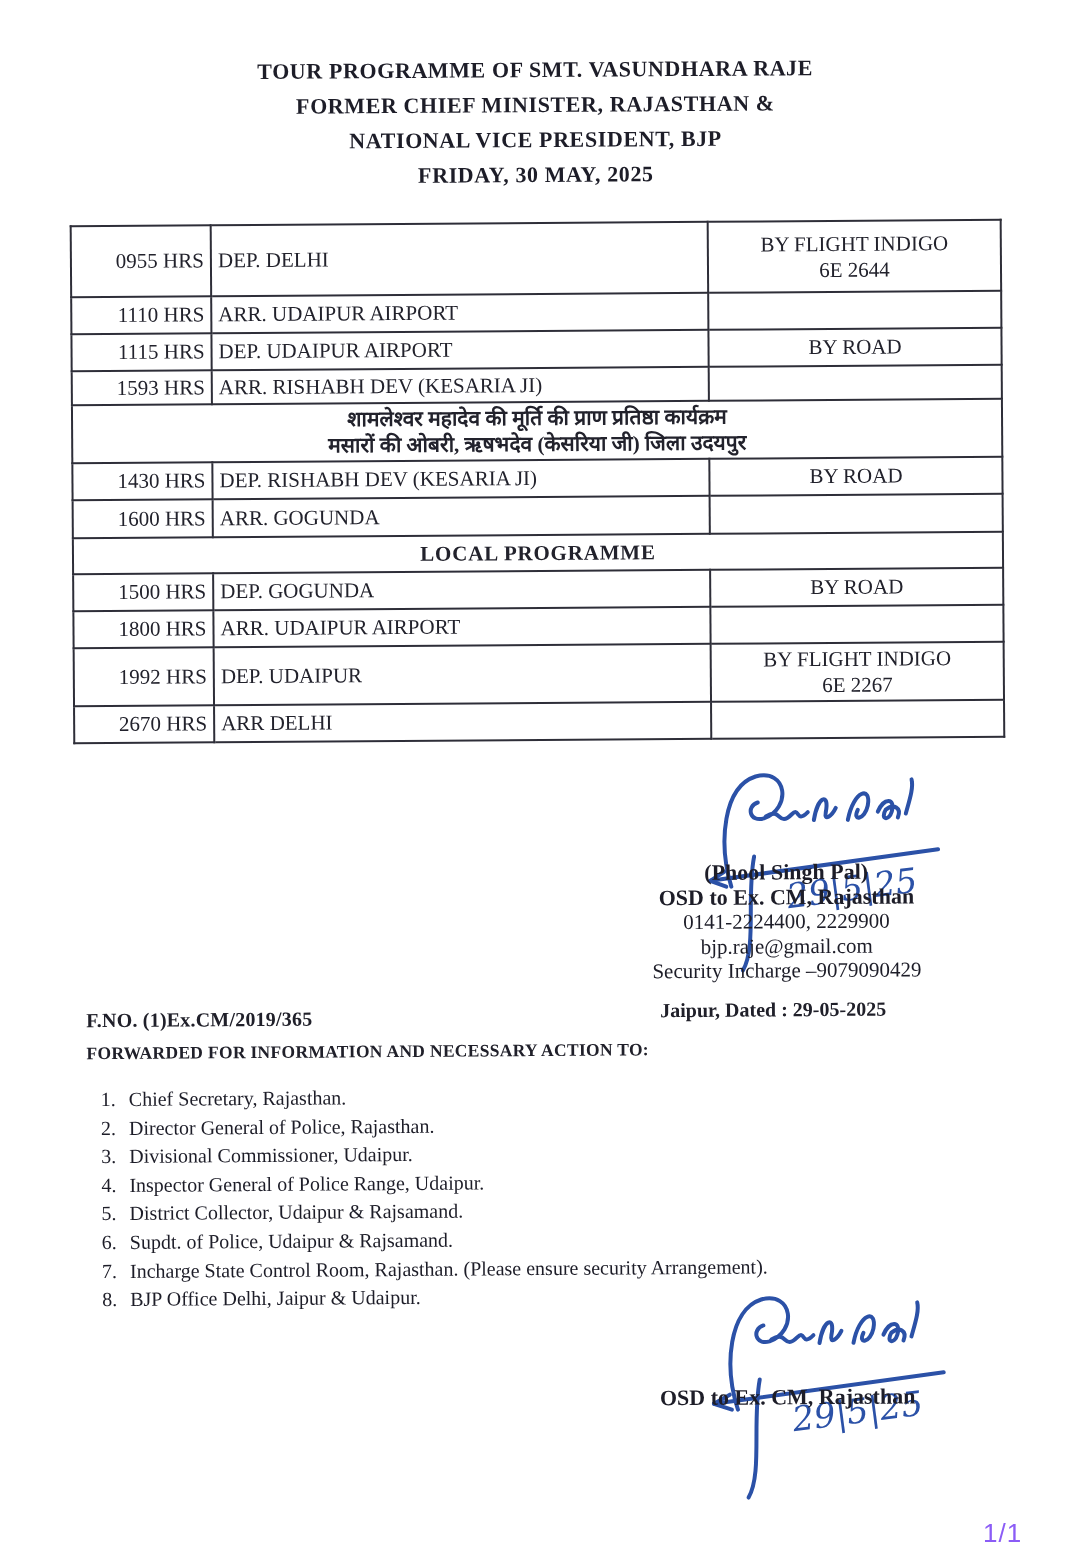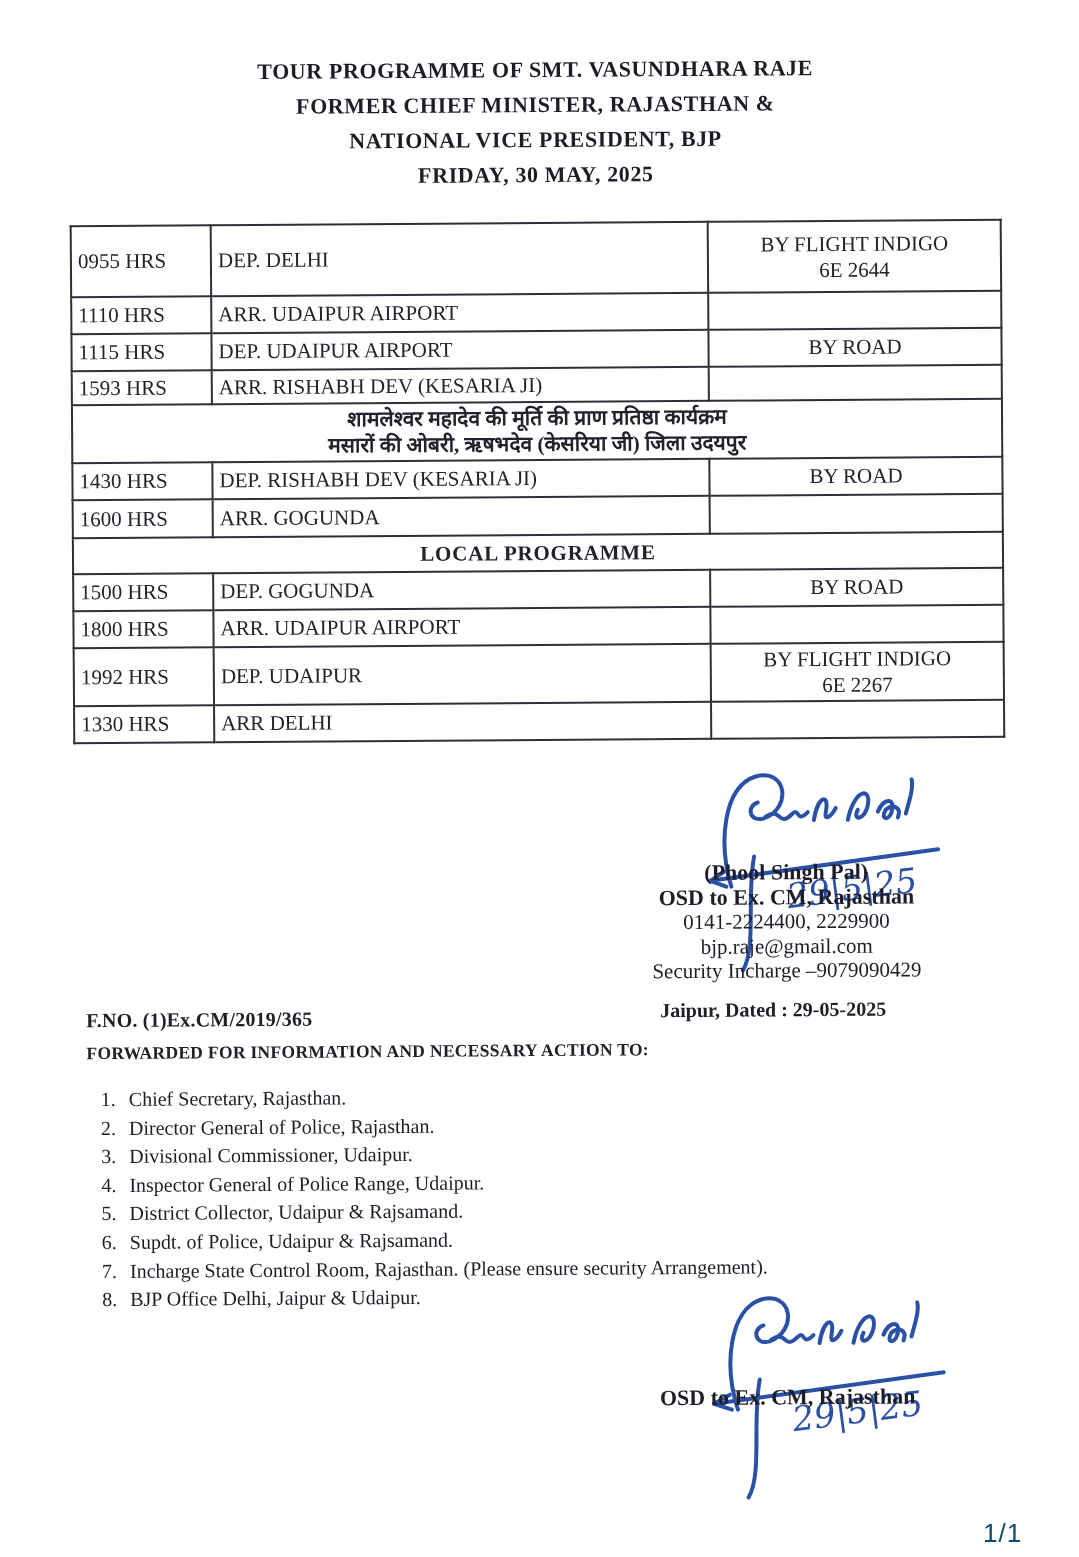--- a/index.html
+++ b/index.html
@@ -11,21 +11,21 @@
 
   
   .title-block { position:absolute; top:52px; left:0; width:1079px; text-align:center; }
   .title-block div { font-weight:bold; font-size:22px; line-height:35px; letter-spacing:0.6px; color:#1d1d28; }
 
   
   table.schedule { position:absolute; top:222px; left:73px; width:930px;
                    border-collapse:collapse; table-layout:fixed; }
   table.schedule td { border:2px solid #2e2e38; font-size:21px; color:#22222c;
                       vertical-align:middle; padding:2px 6px; }
-  td.c-time { width:140px; text-align:left; }
+  td.c-time { width:140px; text-align:right; }
   td.c-desc { width:497px; text-align:left; padding-left:14px; }
   td.c-mode { width:293px; text-align:center; }
   tr.h-std   { height:37px; }
   tr.h-tall  { height:71px; }
   tr.h-tall2 { height:52px; }
   tr.h-note  { height:56px; }
   tr.h-local { height:36px; }
   td.note-cell { text-align:center; font-weight:bold; font-size:21px; line-height:26px; padding:2px 0; }
   td.local-cell { text-align:center; font-weight:bold; font-size:21px; letter-spacing:0.8px; }
   .mode-l1, .mode-l2 { display:block; line-height:26px; }
@@ -43,21 +43,21 @@
   .file-no   { position:absolute; top:1006px; left:84px;  font-weight:bold; font-size:20px; letter-spacing:0.2px; }
   .place-date{ position:absolute; top:1000px; left:658px; font-weight:bold; font-size:20px; }
   .forward-heading { position:absolute; top:1040px; left:84px; font-weight:bold; font-size:17.5px; letter-spacing:0.3px; }
 
   ol.dist { position:absolute; top:1082px; left:118px; width:820px; font-size:20px; }
   ol.dist li { line-height:28.6px; padding-left:8px; color:#1d1d28; }
 
   .bottom-designation { position:absolute; top:1386px; left:655px; font-weight:bold; font-size:22px; color:#1d1d28; }
 
   .page-indicator { position:absolute; top:1518px; left:983px; font-family:"Liberation Sans", sans-serif;
-                    font-size:26px; color:#0c4a6e; letter-spacing:1px; }
+                    font-size:26px; color:#8b5cf6; letter-spacing:1px; }
 </style>
 </head>
 <body>
 
 <div class="page">
   <div class="sheet">
 
     <div class="title-block">
       <div>TOUR PROGRAMME OF SMT. VASUNDHARA RAJE</div>
       <div>FORMER CHIEF MINISTER, RAJASTHAN &amp;</div>
@@ -121,21 +121,21 @@
       </tr>
       <tr class="h-tall2">
         <td class="c-time">1992 HRS</td>
         <td class="c-desc">DEP. UDAIPUR</td>
         <td class="c-mode">
           <span class="mode-l1">BY FLIGHT INDIGO</span>
           <span class="mode-l2">6E 2267</span>
         </td>
       </tr>
       <tr class="h-std">
-        <td class="c-time">1330 HRS</td>
+        <td class="c-time">2670 HRS</td>
         <td class="c-desc">ARR DELHI</td>
         <td class="c-mode"></td>
       </tr>
     </tbody>
       </table>
 
     <svg class="sig-svg sig-top" width="252" height="230" viewBox="0 0 252 230">
       <g stroke="#2b51a7" stroke-width="4" fill="none" stroke-linecap="round" stroke-linejoin="round">
         <path d="M 35,130 C 22,85 28,30 60,20 C 92,12 96,52 68,62 C 54,66 50,50 62,46"></path>
         <path d="M 70,60 C 86,50 82,72 96,58 C 104,50 100,68 112,56"></path>

